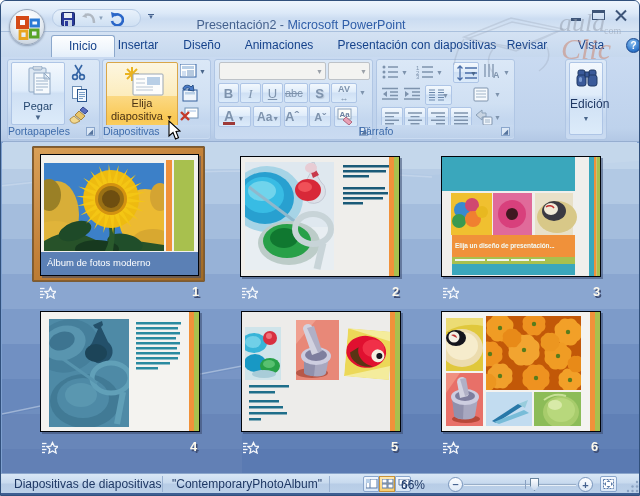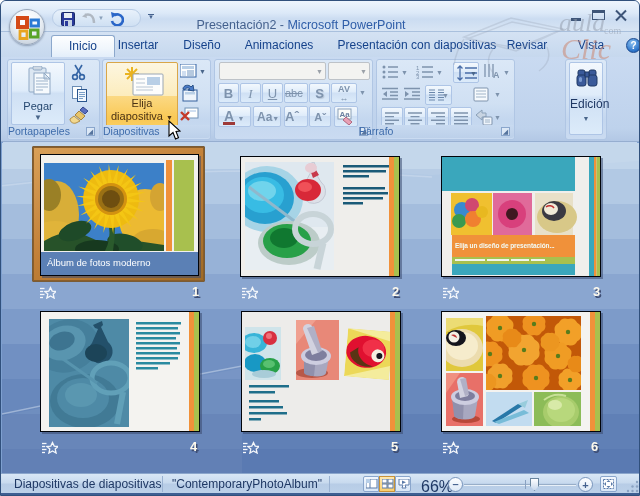--- a/index.html
+++ b/index.html
@@ -768,21 +768,21 @@
             <rect x="6" y="5" width="5" height="4"></rect>
           </g>
         </svg>
     </div>
     <div class="abs" style="left:394px; top:2px; width:16px; height:16px; border:1px solid #8aa6cc; border-radius:0 2px 2px 0; background:linear-gradient(#f2f7fd,#d8e6f6);">
       <svg width="12" height="11" style="margin:2px" viewBox="0 0 12 11">
           <path d="M1 0 h10 v6 h-4 l1 3 h-4 l1 -3 h-4 z" fill="#fff" stroke="#5a7aa8"></path>
           <path d="M4 1.5 l4 1.8 -4 1.8 z" fill="#5a7aa8"></path>
         </svg>
     </div>
-    <div class="abs" style="left:420px; top:4px; font-size:16px;">66%</div>
+    <div class="abs" style="left:400px; top:4px; font-size:12px;">66%</div>
 
     <div class="abs" style="left:447px; top:3px; width:15px; height:15px; border-radius:50%; border:1px solid #7a96bc; background:linear-gradient(#fdfeff,#dce8f6); text-align:center; line-height:13px; font-weight:bold; color:#44618e;">–</div>
     <div class="abs" style="left:463px; top:10px; width:112px; height:2px; background:#98aec8; border-bottom:1px solid #e8f0f8;"></div>
     <div class="abs" style="left:524px; top:6px; width:1px; height:9px; background:#8aa2c2;"></div>
     <div class="abs" style="left:529px; top:4px; width:9px; height:13px; background:linear-gradient(#fdfeff,#c8d8ec); border:1px solid #68849e; clip-path:polygon(0 0, 100% 0, 100% 60%, 50% 100%, 0 60%);"></div>
     <div class="abs" style="left:577px; top:3px; width:15px; height:15px; border-radius:50%; border:1px solid #7a96bc; background:linear-gradient(#fdfeff,#dce8f6); text-align:center; line-height:14px; font-weight:bold; color:#44618e;">+</div>
 
     <div class="abs" style="left:599px; top:2px; width:17px; height:16px; border:1px solid #8aa6cc; border-radius:2px; background:linear-gradient(#f2f7fd,#d8e6f6);">
       <svg width="11" height="10" style="margin:2px 0 0 2px;" viewBox="0 0 11 10">
           <rect x="0.5" y="0.5" width="10" height="9" fill="#fff" stroke="#5a7aa8" stroke-dasharray="2 1"></rect>

